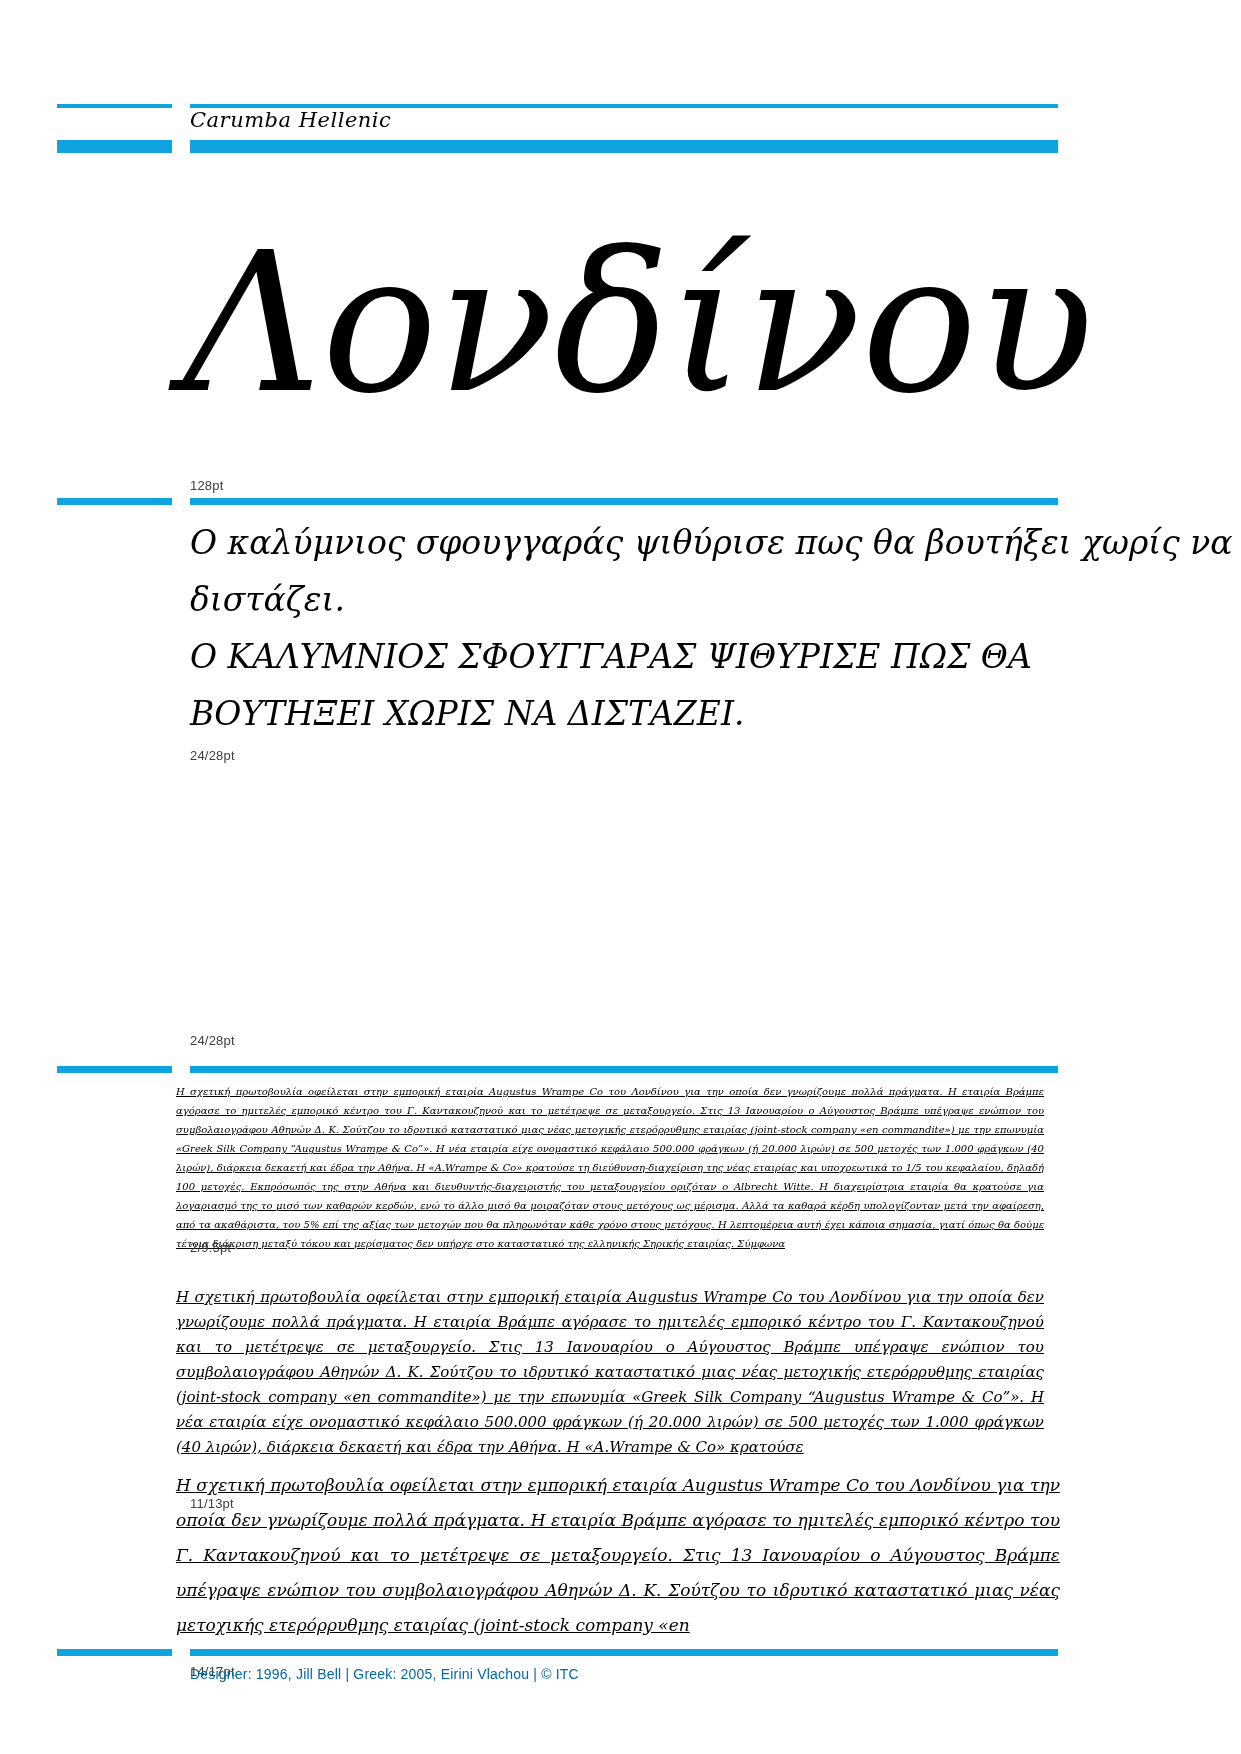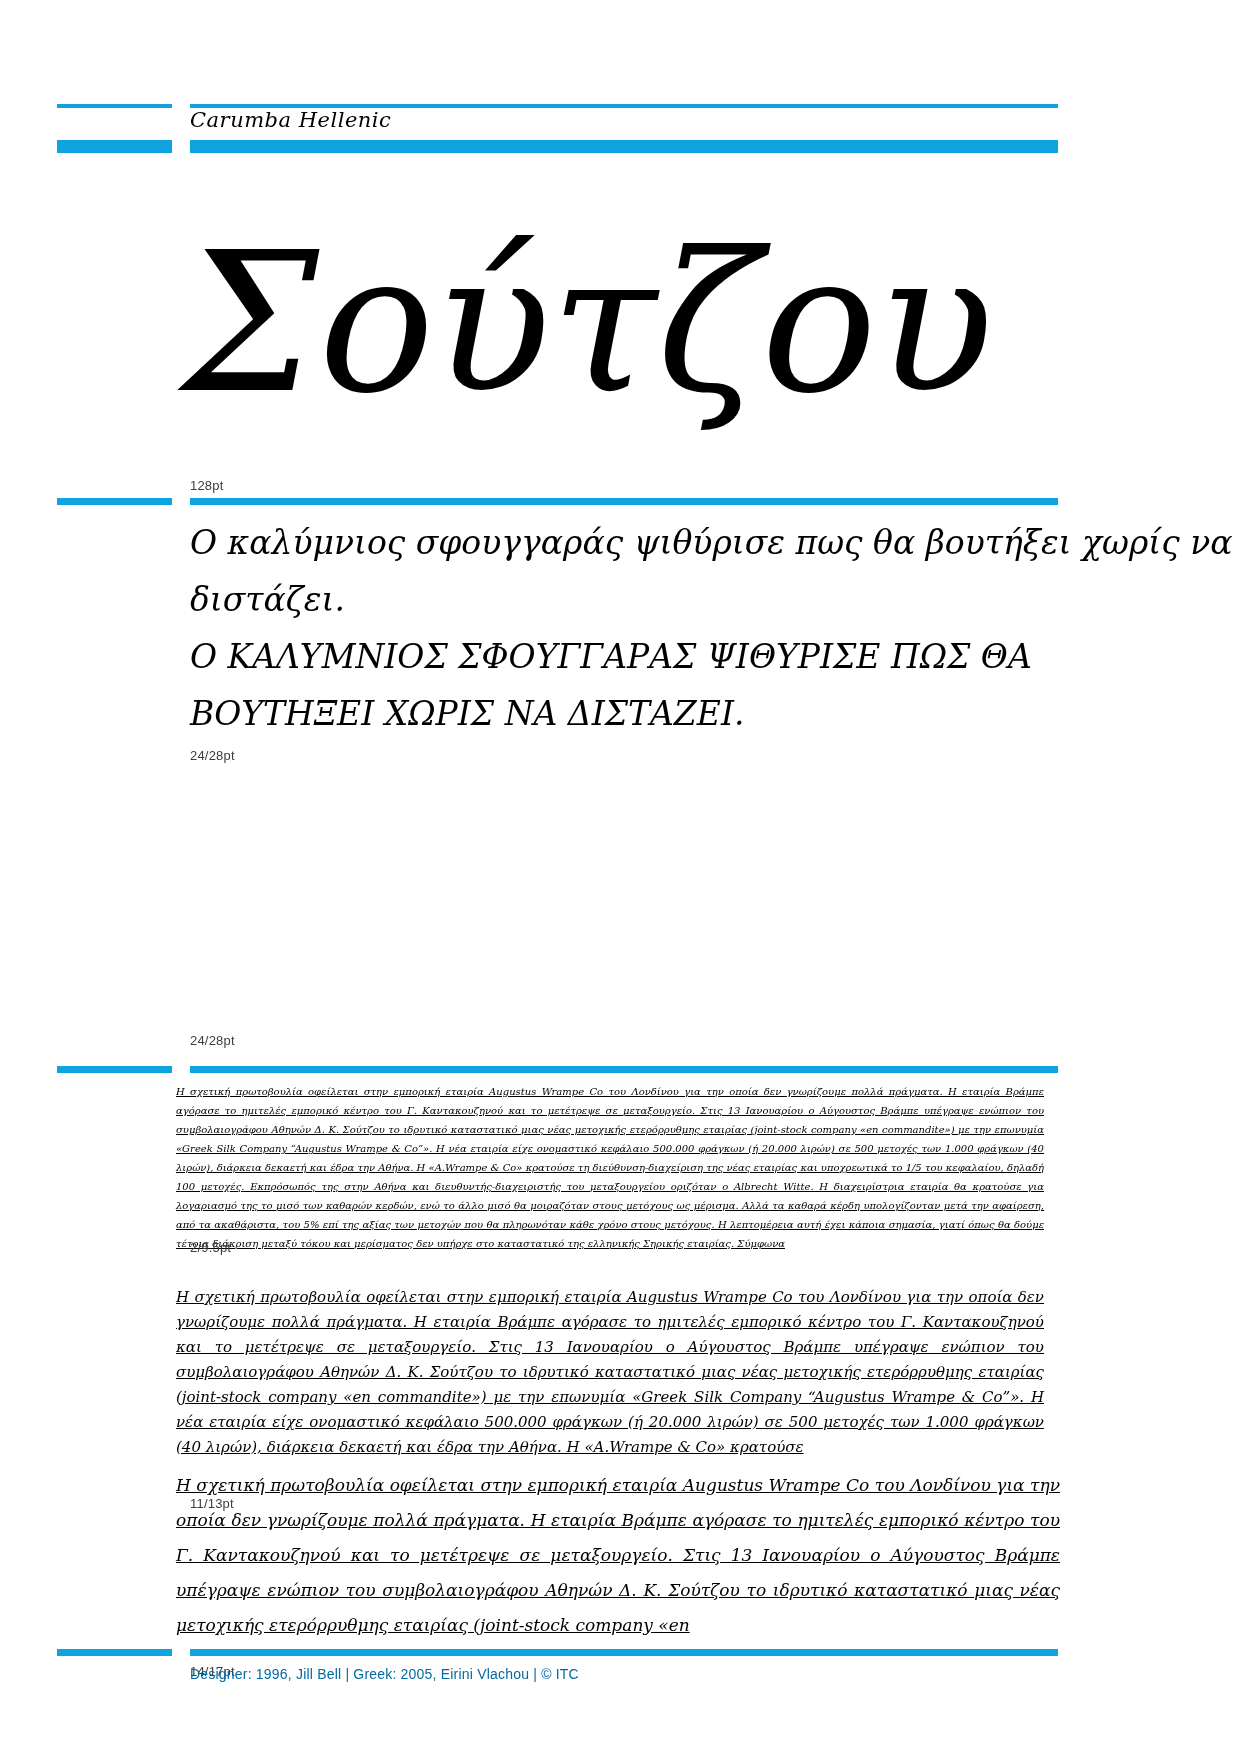--- a/index.html
+++ b/index.html
@@ -85,21 +85,21 @@
     <span class="main"></span>
   </div>
 
   <div class="page-title brush">Carumba Hellenic</div>
 
   <div class="rule rule-thick">
     <span class="stub"></span>
     <span class="main"></span>
   </div>
 
-  <div class="display-glyphs brush">Σούτζου</div>
+  <div class="display-glyphs brush">Λονδίνου</div>
   <div class="size-label lbl-display">128pt</div>
 
   <div class="rule rule-mid1">
     <span class="stub"></span>
     <span class="main"></span>
   </div>
 
   <div class="greek-pangram brush">
     <div>Ο καλύμνιος σφουγγαράς ψιθύρισε πως θα βουτήξει χωρίς να</div>
     <div>διστάζει.</div>

